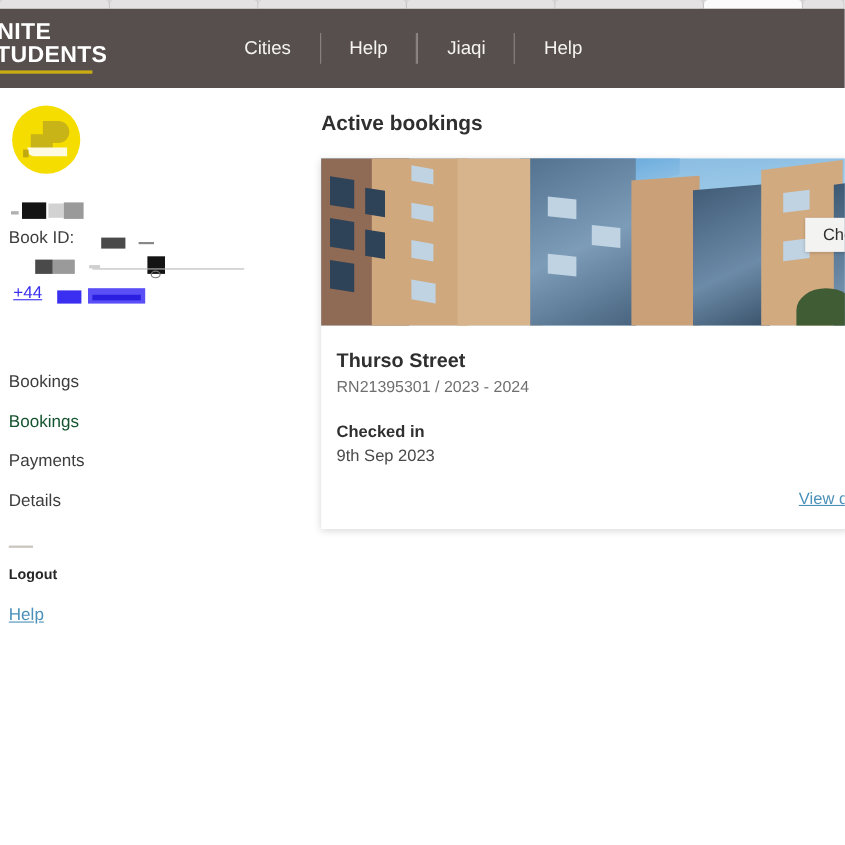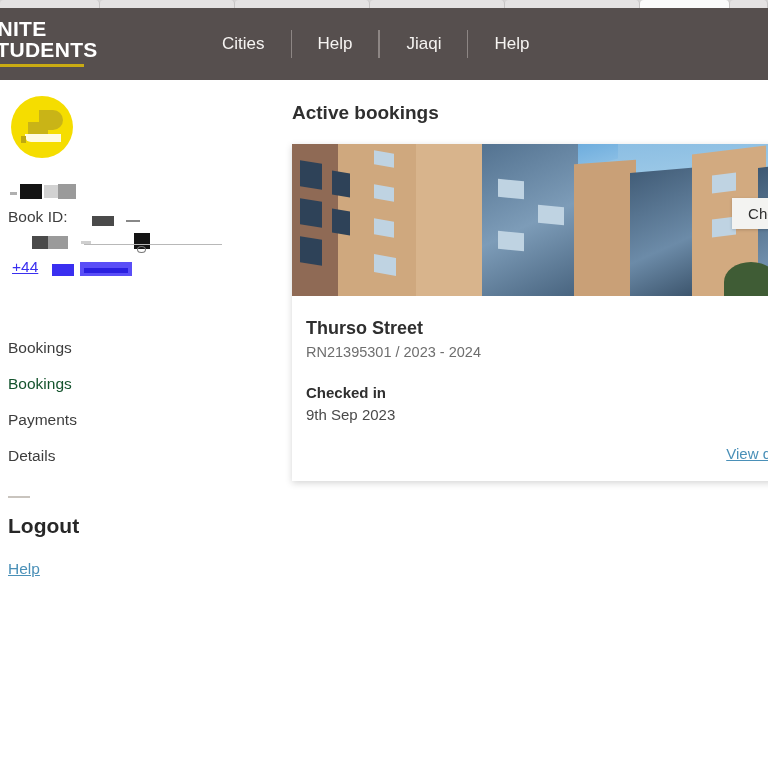--- a/index.html
+++ b/index.html
@@ -187,21 +187,21 @@
     font-weight: 400;
     color: #14532d;
   }
   .side-divider {
     margin: 22px 0 16px 2px;
     width: 22px;
     height: 2px;
     background: #c9c4be;
   }
   .side-logout {
-    font-size: 21px;
+    font-size: 13px;
     font-weight: 700;
     color: #272727;
     padding-left: 2px;
     cursor: pointer;
   }
   .side-help {
     margin-top: 22px;
     padding-left: 2px;
     font-size: 15.5px;
     color: #4a90b8;

